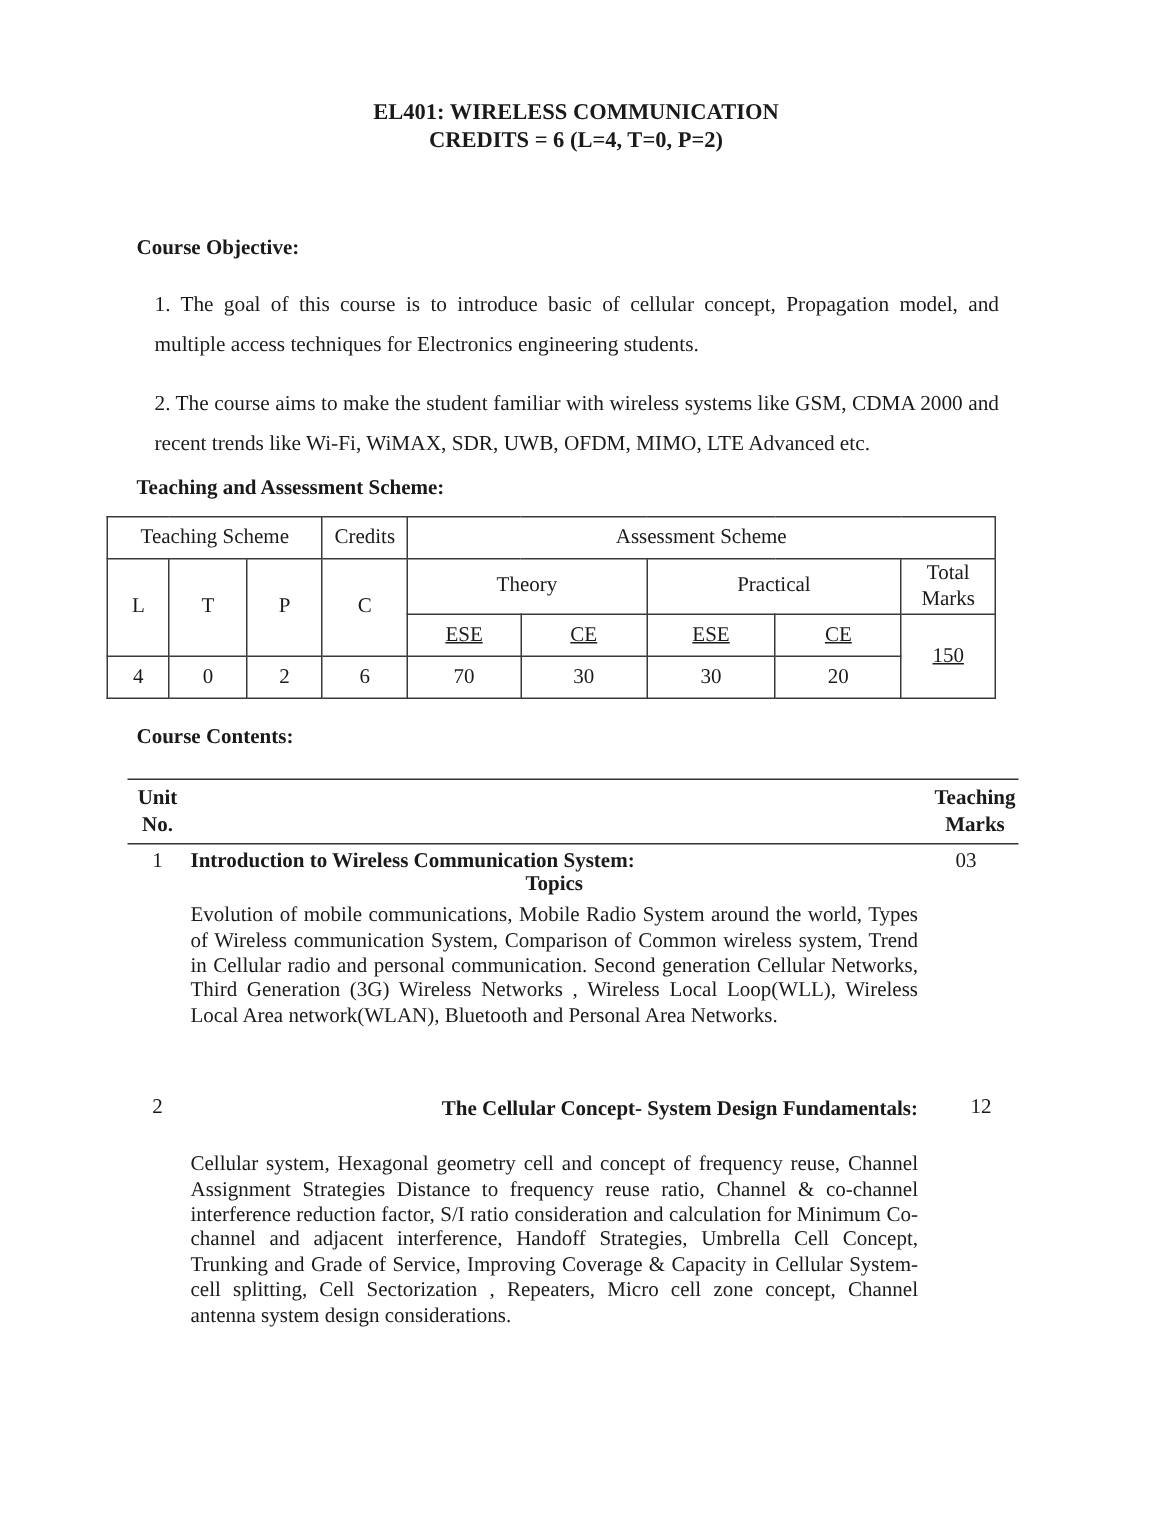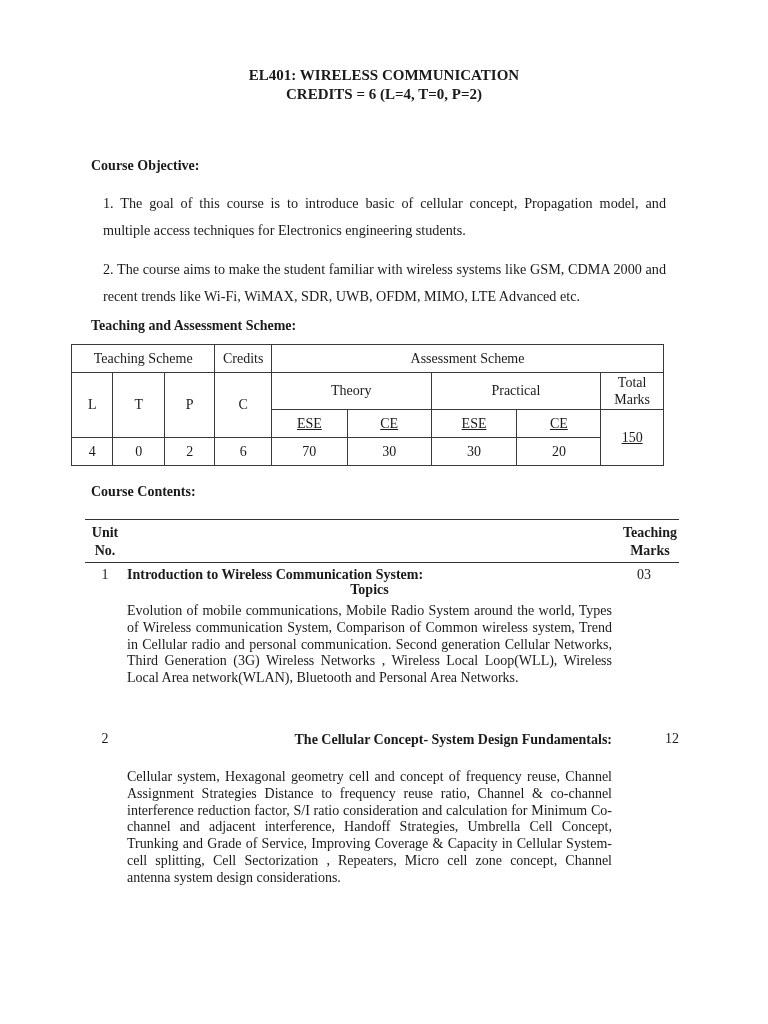--- a/index.html
+++ b/index.html
@@ -117,17 +117,17 @@
 
     <div class="hline" style="top:43px;"></div>
 
     <div class="col-unit cell" style="top:48px;">1</div>
     <div class="col-topic unit-title" style="top:48px;">Introduction to Wireless Communication System:</div>
     <div class="col-hours cell" style="top:48px; left:522px; width:74px;">03</div>
     <div class="col-topic unit-body" style="top:84px;">Evolution of mobile communications, Mobile Radio System around the world, Types of Wireless communication System, Comparison of Common wireless system, Trend in Cellular radio and personal communication. Second generation Cellular Networks, Third Generation (3G) Wireless Networks , Wireless Local Loop(WLL), Wireless Local Area network(WLAN), Bluetooth and Personal Area Networks.</div>
 
     <div class="col-unit cell" style="top:212px;">2</div>
     <div class="col-topic unit-title" style="top:213px;text-align:right;">The Cellular Concept- System Design Fundamentals:</div>
-    <div class="col-hours cell" style="top:212px; left:550px; width:74px;">12</div>
+    <div class="col-hours cell" style="top:212px; left:532px; width:74px;">12</div>
     <div class="col-topic unit-body" style="top:250px;">Cellular system, Hexagonal geometry cell and concept of frequency reuse, Channel Assignment Strategies Distance to frequency reuse ratio, Channel &amp; co-channel interference reduction factor, S/I ratio consideration and calculation for Minimum Co-channel and adjacent interference, Handoff Strategies, Umbrella Cell Concept, Trunking and Grade of Service,  Improving Coverage &amp; Capacity in Cellular System-cell splitting, Cell Sectorization , Repeaters, Micro cell zone concept, Channel antenna system design considerations.</div>
   </div>
 
 </div>
 
 </body></html>

